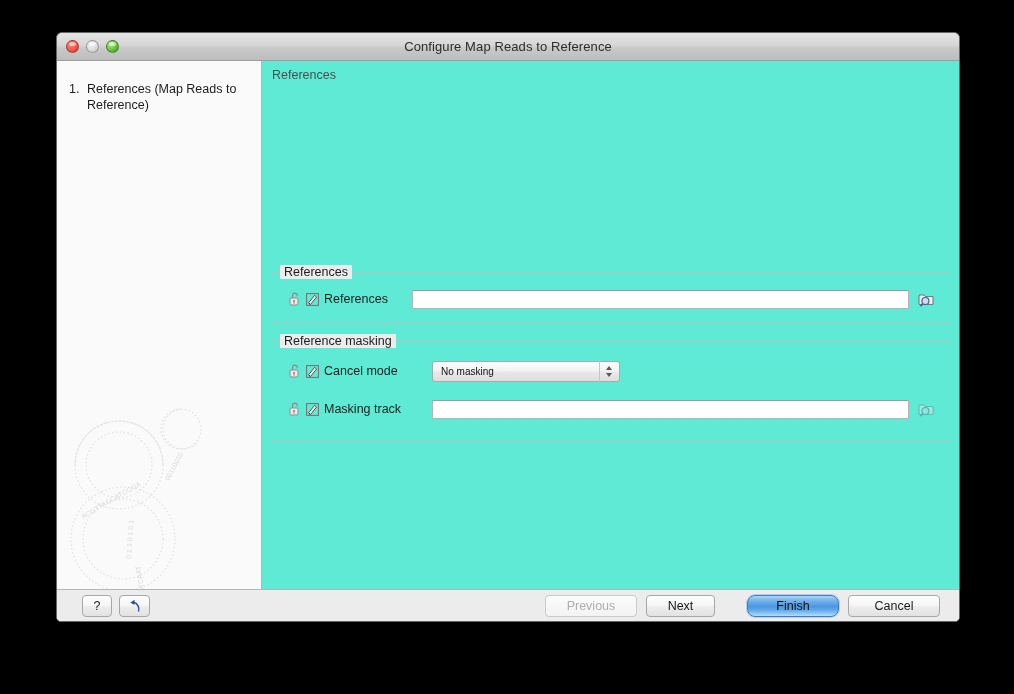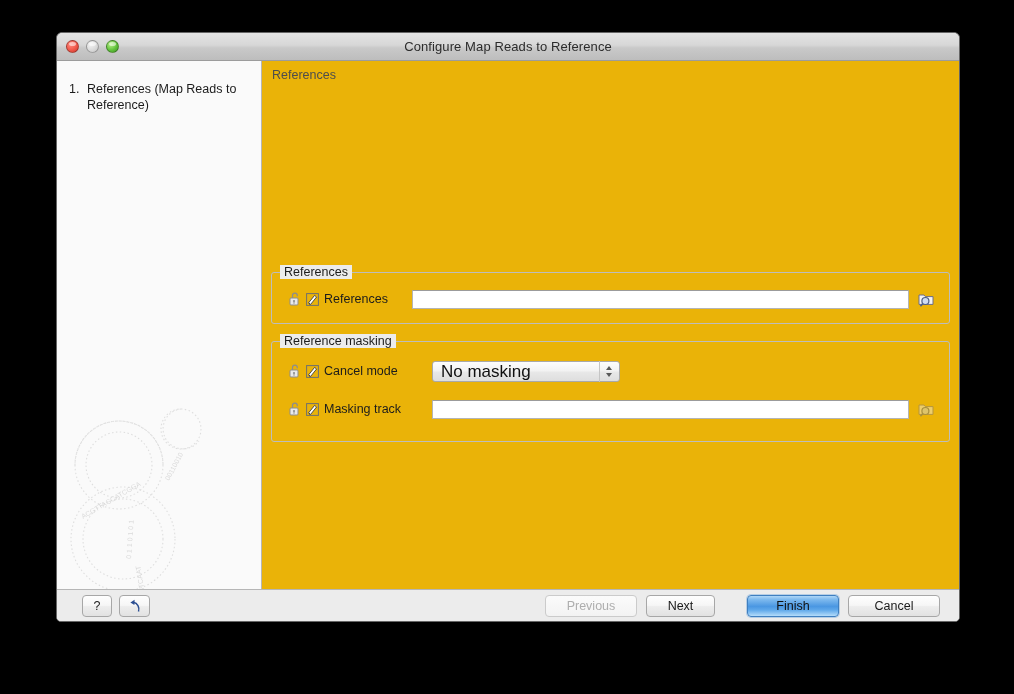--- a/index.html
+++ b/index.html
@@ -117,21 +117,21 @@
     height: 190px;
     opacity: 0.5;
     z-index: 1;
     pointer-events: none;
   }
 
   
   #main {
     position: relative;
     flex: 1 1 auto;
-    background: #eab308;
+    background: #5eead4;
   }
   #panel-heading {
     position: absolute;
     left: 10px;
     top: 7px;
     font-size: 12.5px;
     color: #4d4d4d;
   }
 
   
@@ -222,21 +222,21 @@
   
   .combo {
     position: relative;
     flex: 0 0 auto;
     width: 188px;
     height: 21px;
     background: linear-gradient(to bottom, #fdfdfd 0%, #f2f2f2 48%, #e8e8e8 52%, #dedede 100%);
     border: 1px solid #a9a9a9;
     border-radius: 3px;
     box-sizing: border-box;
-    font-size: 17px;
+    font-size: 10px;
     color: #101010;
     line-height: 19px;
     padding-left: 8px;
     cursor: pointer;
   }
   .combo .combo-arrows {
     position: absolute;
     right: 0;
     top: -1px;
     width: 19px;
@@ -283,21 +283,21 @@
   .btn.default {
     background: linear-gradient(to bottom, #aed6f7 0%, #7db9ee 18%, #4a97e2 52%, #5fa8ea 70%, #b4dcfa 100%);
     border-color: #3f7fc0;
     color: #101010;
     box-shadow: 0 0 0 1px rgba(120,170,220,0.45);
   }
   #btn-help   { left: 25px;  width: 30px; }
   #btn-reset  { left: 62px;  width: 31px; }
   #btn-prev   { left: 488px; width: 92px; }
   #btn-next   { left: 589px; width: 69px; }
-  #btn-finish { left: 690px; width: 92px; }
+  #btn-finish { left: 690px; width: 92px; border-radius: 8px; }
   #btn-cancel { left: 791px; width: 92px; }
   #btn-reset svg { display: block; margin: 0 auto; }
 </style>
 </head>
 <body>
 
 <div id="screen">
 
   <div id="window">
 

